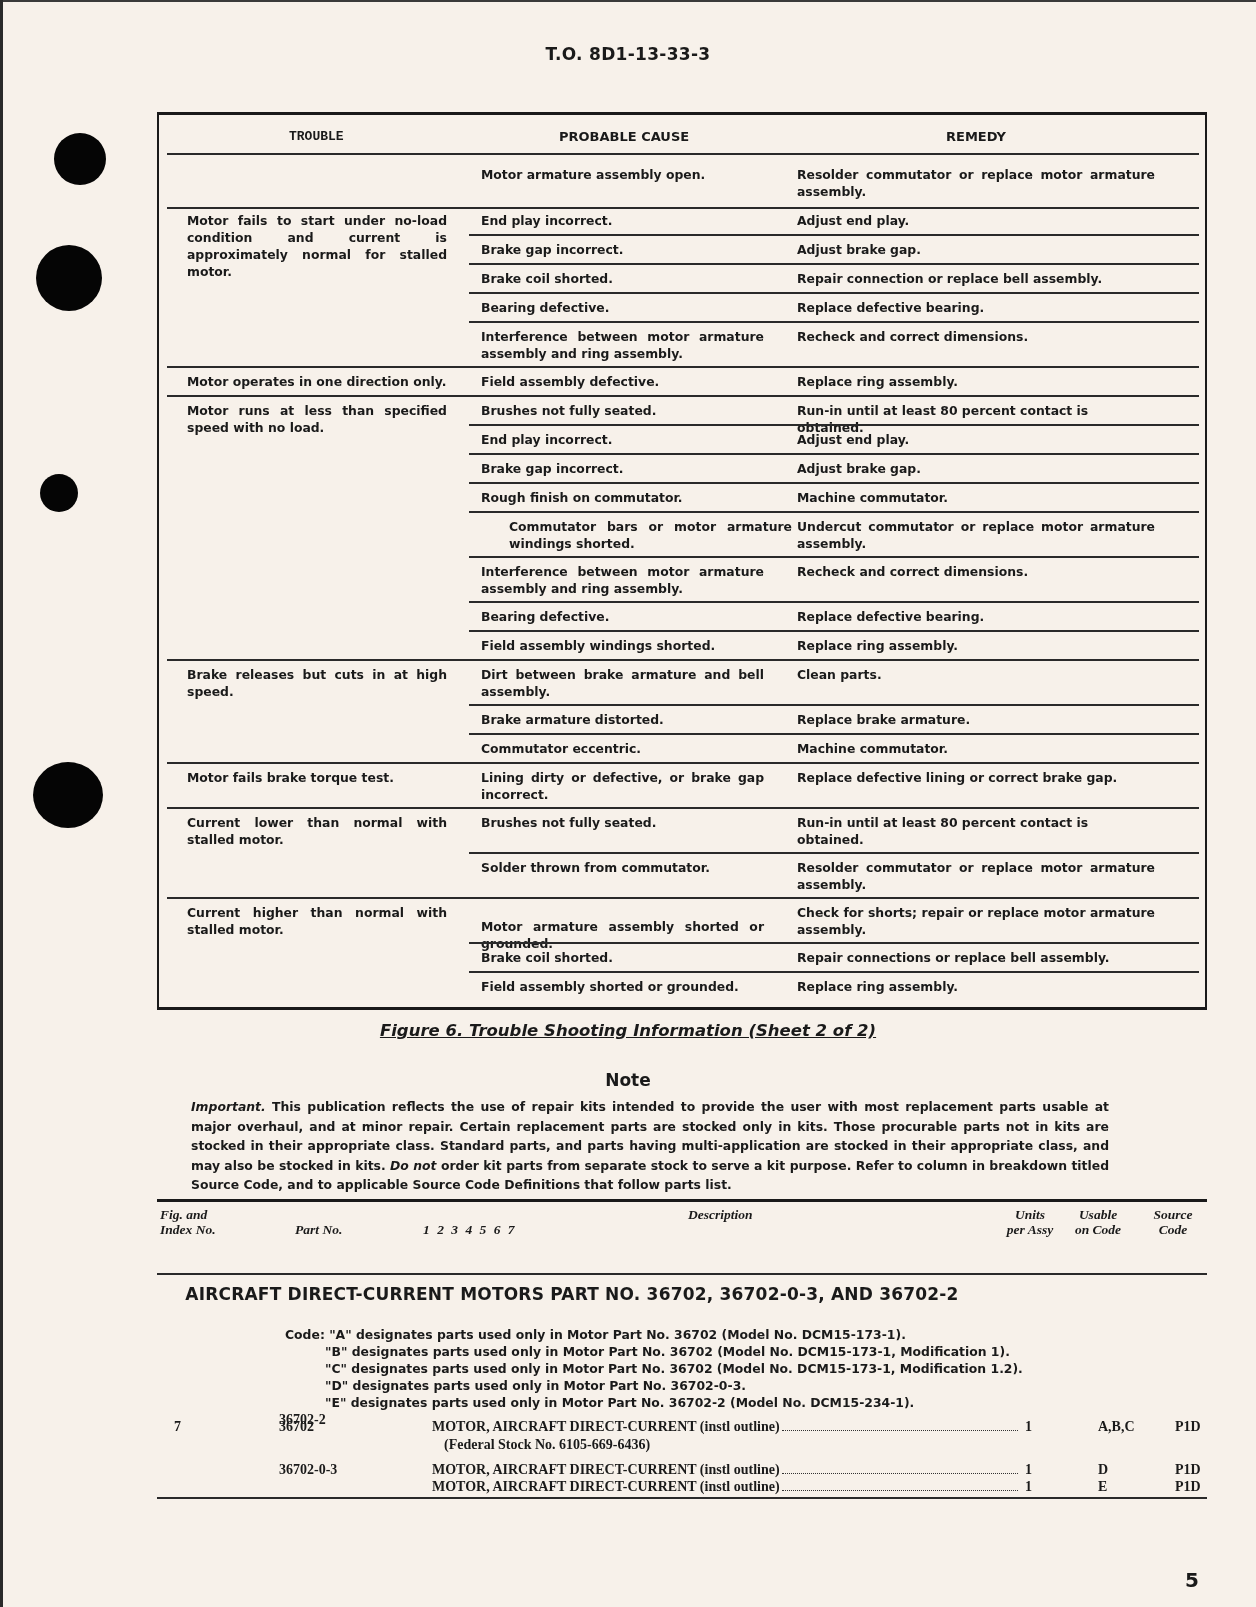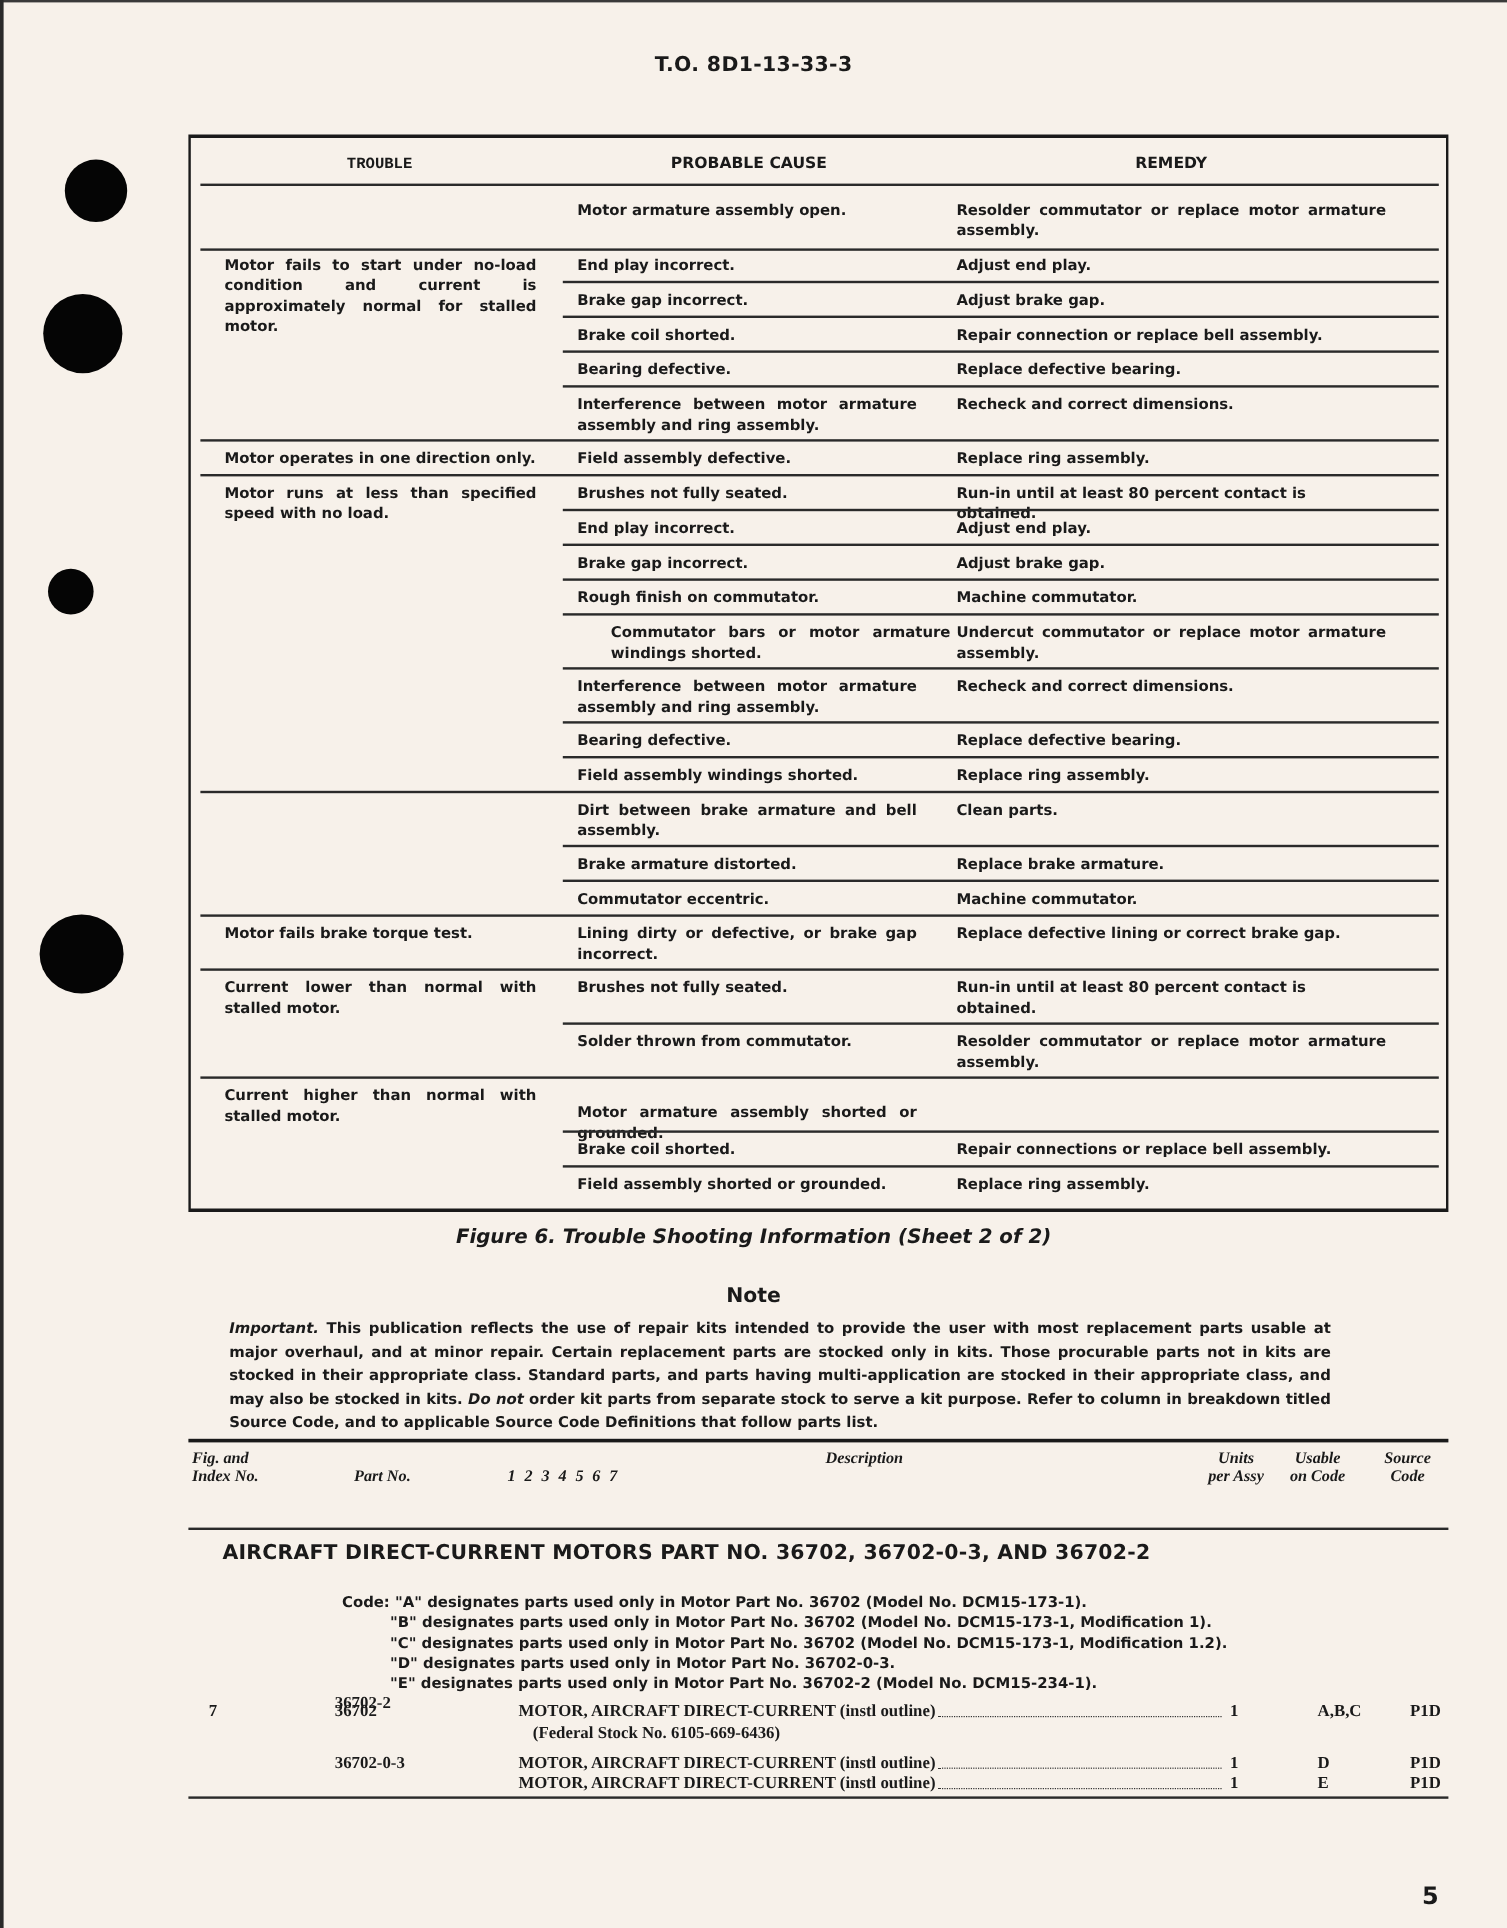--- a/index.html
+++ b/index.html
@@ -36,21 +36,21 @@
   .cell {
     position: absolute; font-size: 12.4px; font-weight: bold; line-height: 17px;
     text-align: justify;
   }
   .c-trouble { left: 28px; width: 260px; }
   .c-cause { left: 322px; width: 283px; }
   .c-remedy { left: 638px; width: 358px; }
 
   .fig-caption {
     position: absolute; top: 1021px; left: 0; width: 1256px; text-align: center;
-    font-size: 16.5px; font-weight: bold; font-style: italic;
+    font-size: 16.5px; font-weight: bold; font-style: italic; text-decoration: underline;
   }
   .note-title {
     position: absolute; top: 1070px; left: 0; width: 1256px; text-align: center;
     font-size: 17px; font-weight: bold;
   }
   .note-body {
     position: absolute; top: 1097px; left: 191px; width: 918px;
     font-size: 12.4px; font-weight: bold; line-height: 19.5px; text-align: justify;
   }
   .note-body em { font-style: italic; }
@@ -159,20 +159,21 @@
   <div class="hrule" style="left:310px;width:730px;top:486px;"></div>
 
   <div class="cell c-cause" style="top:493px;">Bearing defective.</div>
   <div class="cell c-remedy" style="top:493px;">Replace defective bearing.</div>
   <div class="hrule" style="left:310px;width:730px;top:515px;"></div>
 
   <div class="cell c-cause" style="top:522px;">Field assembly windings shorted.</div>
   <div class="cell c-remedy" style="top:522px;">Replace ring assembly.</div>
   <div class="hrule" style="left:8px;width:1032px;top:544px;"></div>
 
+  <div class="cell c-trouble" style="top:551px;">Brake releases but cuts in at high speed.</div>
   <div class="cell c-cause" style="top:551px;">Dirt between brake armature and bell assembly.</div>
   <div class="cell c-remedy" style="top:551px;">Clean parts.</div>
   <div class="hrule" style="left:310px;width:730px;top:589px;"></div>
 
   <div class="cell c-cause" style="top:596px;">Brake armature distorted.</div>
   <div class="cell c-remedy" style="top:596px;">Replace brake armature.</div>
   <div class="hrule" style="left:310px;width:730px;top:618px;"></div>
 
   <div class="cell c-cause" style="top:625px;">Commutator eccentric.</div>
   <div class="cell c-remedy" style="top:625px;">Machine commutator.</div>
@@ -187,20 +188,21 @@
   <div class="cell c-cause" style="top:699px;">Brushes not fully seated.</div>
   <div class="cell c-remedy" style="top:699px;text-align:left;">Run-in until at least 80 percent contact is obtained.</div>
   <div class="hrule" style="left:310px;width:730px;top:737px;"></div>
 
   <div class="cell c-cause" style="top:744px;">Solder thrown from commutator.</div>
   <div class="cell c-remedy" style="top:744px;">Resolder commutator or replace motor armature assembly.</div>
   <div class="hrule" style="left:8px;width:1032px;top:782px;"></div>
 
   <div class="cell c-trouble" style="top:789px;">Current higher than normal with stalled motor.</div>
   <div class="cell c-cause" style="top:789px;margin-top:14px;">Motor armature assembly shorted or grounded.</div>
+  <div class="cell c-remedy" style="top:789px;">Check for shorts; repair or replace motor armature assembly.</div>
   <div class="hrule" style="left:310px;width:730px;top:827px;"></div>
 
   <div class="cell c-cause" style="top:834px;">Brake coil shorted.</div>
   <div class="cell c-remedy" style="top:834px;">Repair connections or replace bell assembly.</div>
   <div class="hrule" style="left:310px;width:730px;top:856px;"></div>
 
   <div class="cell c-cause" style="top:863px;">Field assembly shorted or grounded.</div>
   <div class="cell c-remedy" style="top:863px;">Replace ring assembly.</div>
 </div>
 

